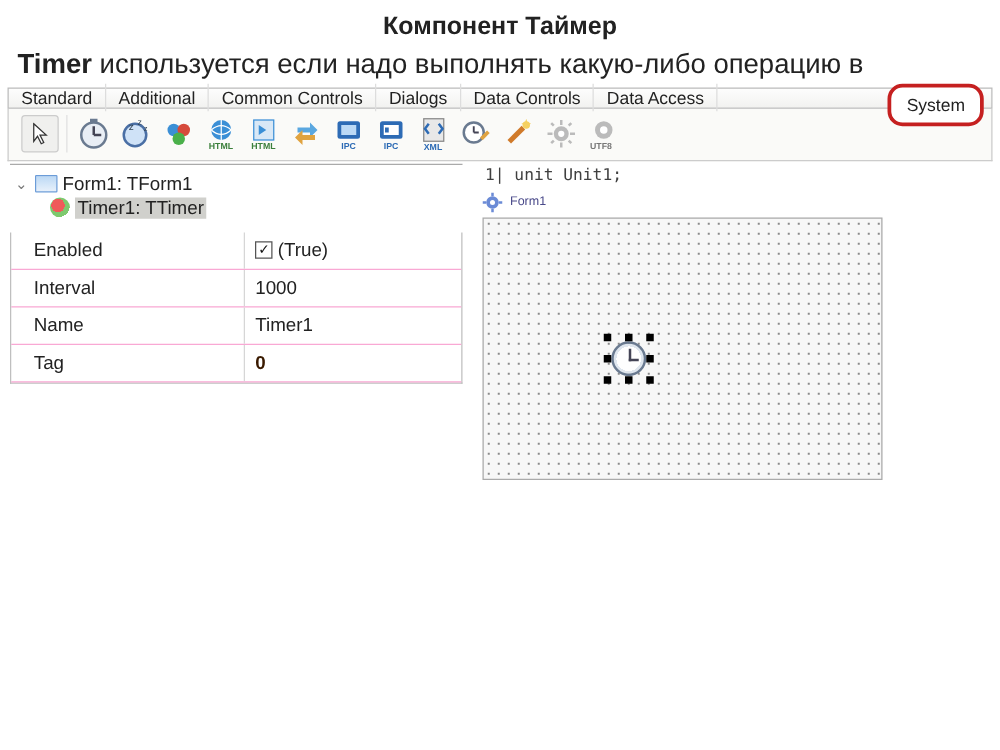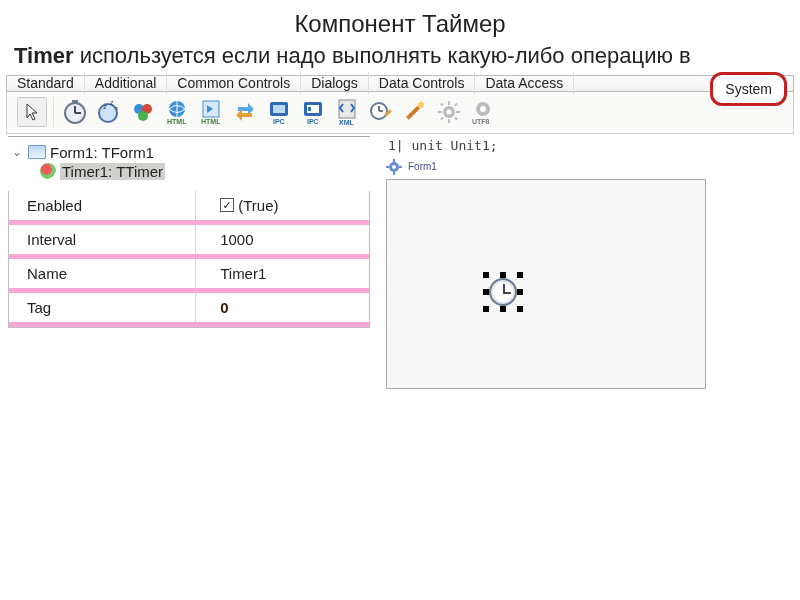--- a/index.html
+++ b/index.html
@@ -9,22 +9,22 @@
     font-size: 14px;
     color: #222;
     background: #fff;
     width: 800px;
     height: 600px;
     overflow: hidden;
     position: relative;
   }
   .slide-title {
     text-align: center;
-    font-weight: 400;
-    font-size: 24px;
+    font-weight: 700;
+    font-size: 20px;
     margin: 10px 0 4px;
   }
   .slide-desc {
     font-size: 22px;
     line-height: 1.3;
     padding: 0 14px 4px;
   }
   .slide-desc b { font-weight: 700; }
   
   .palette {
@@ -123,22 +123,21 @@
     border-bottom:2px solid #fff;
     margin-bottom:-1px;
   }
   .oi-grid {
     border:1px solid #bfbfbf;
     border-top:none;
     font-size:15px;
   }
   .oi-row {
     display:flex;
-    border-bottom:5px solid #f9a8d4;
-    gap:16px;
+    border-bottom:1px solid #f9a8d4;
   }
   .oi-name { width: 52%; padding:6px 10px 6px 18px; border-right:1px solid #d6d6d6; }
   .oi-val { flex:1; padding:6px 8px; display:flex; align-items:center; gap:4px;}
   .oi-val.bold { font-weight:700; color:#3a1a00;}
   .chk { width:14px;height:14px;border:1px solid #555;display:inline-flex;align-items:center;justify-content:center;font-size:11px;line-height:1;}
   .chk::after{content:"✓";color:#111;}
   
   .code-scrap { font-family: monospace; font-size:13px; color:#404040; padding:2px 8px; white-space:pre;}
   .designer-caption { display:flex; align-items:center; gap:6px; font-size:10px; color:#4a4a8a; padding:4px 0 4px 6px;}
   .gear-blue { width:16px;height:16px; display:inline-block;}

